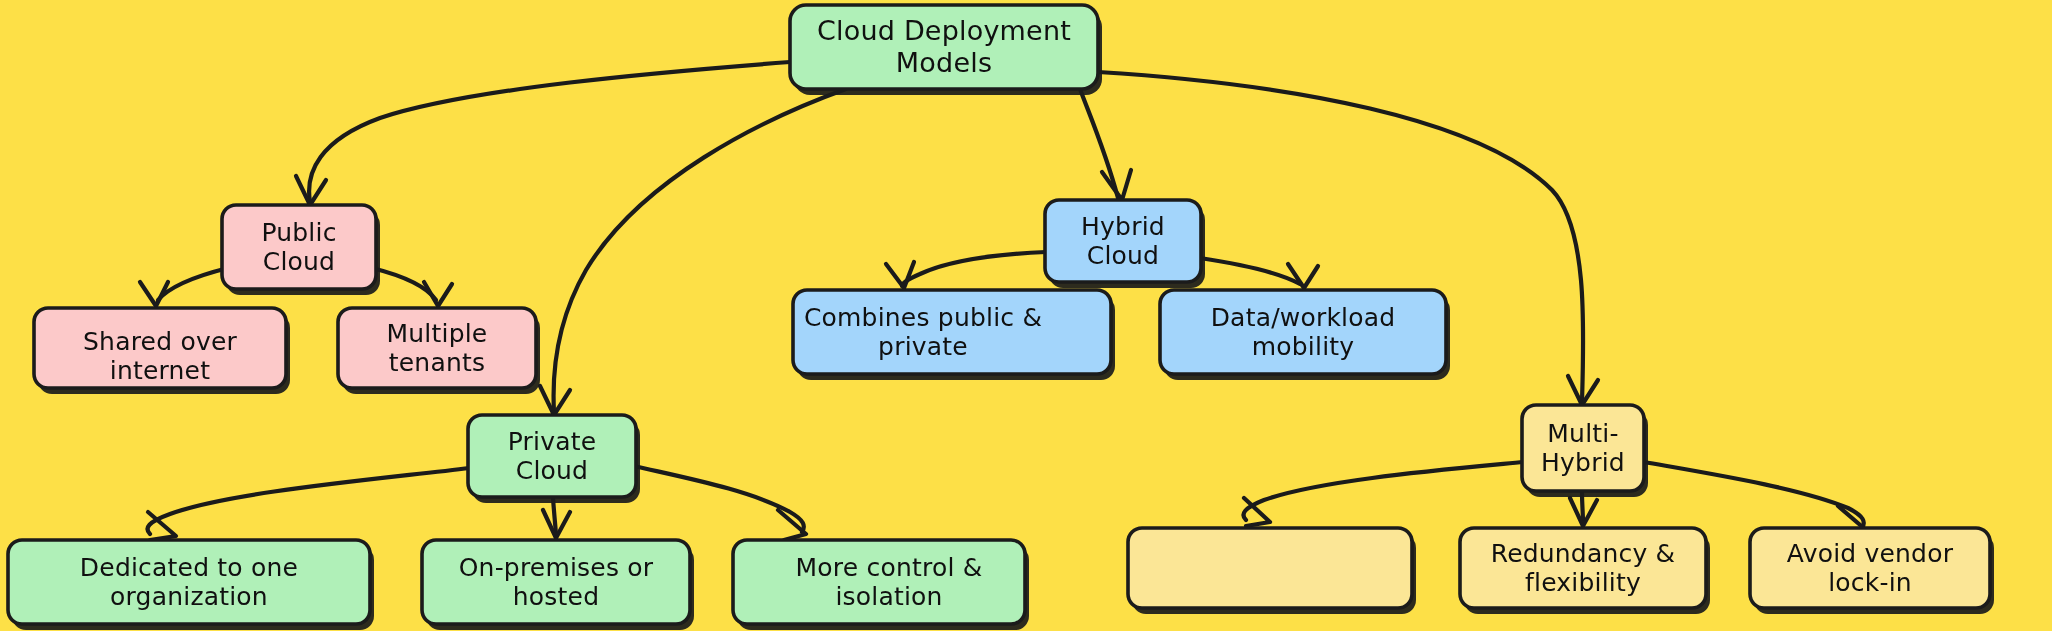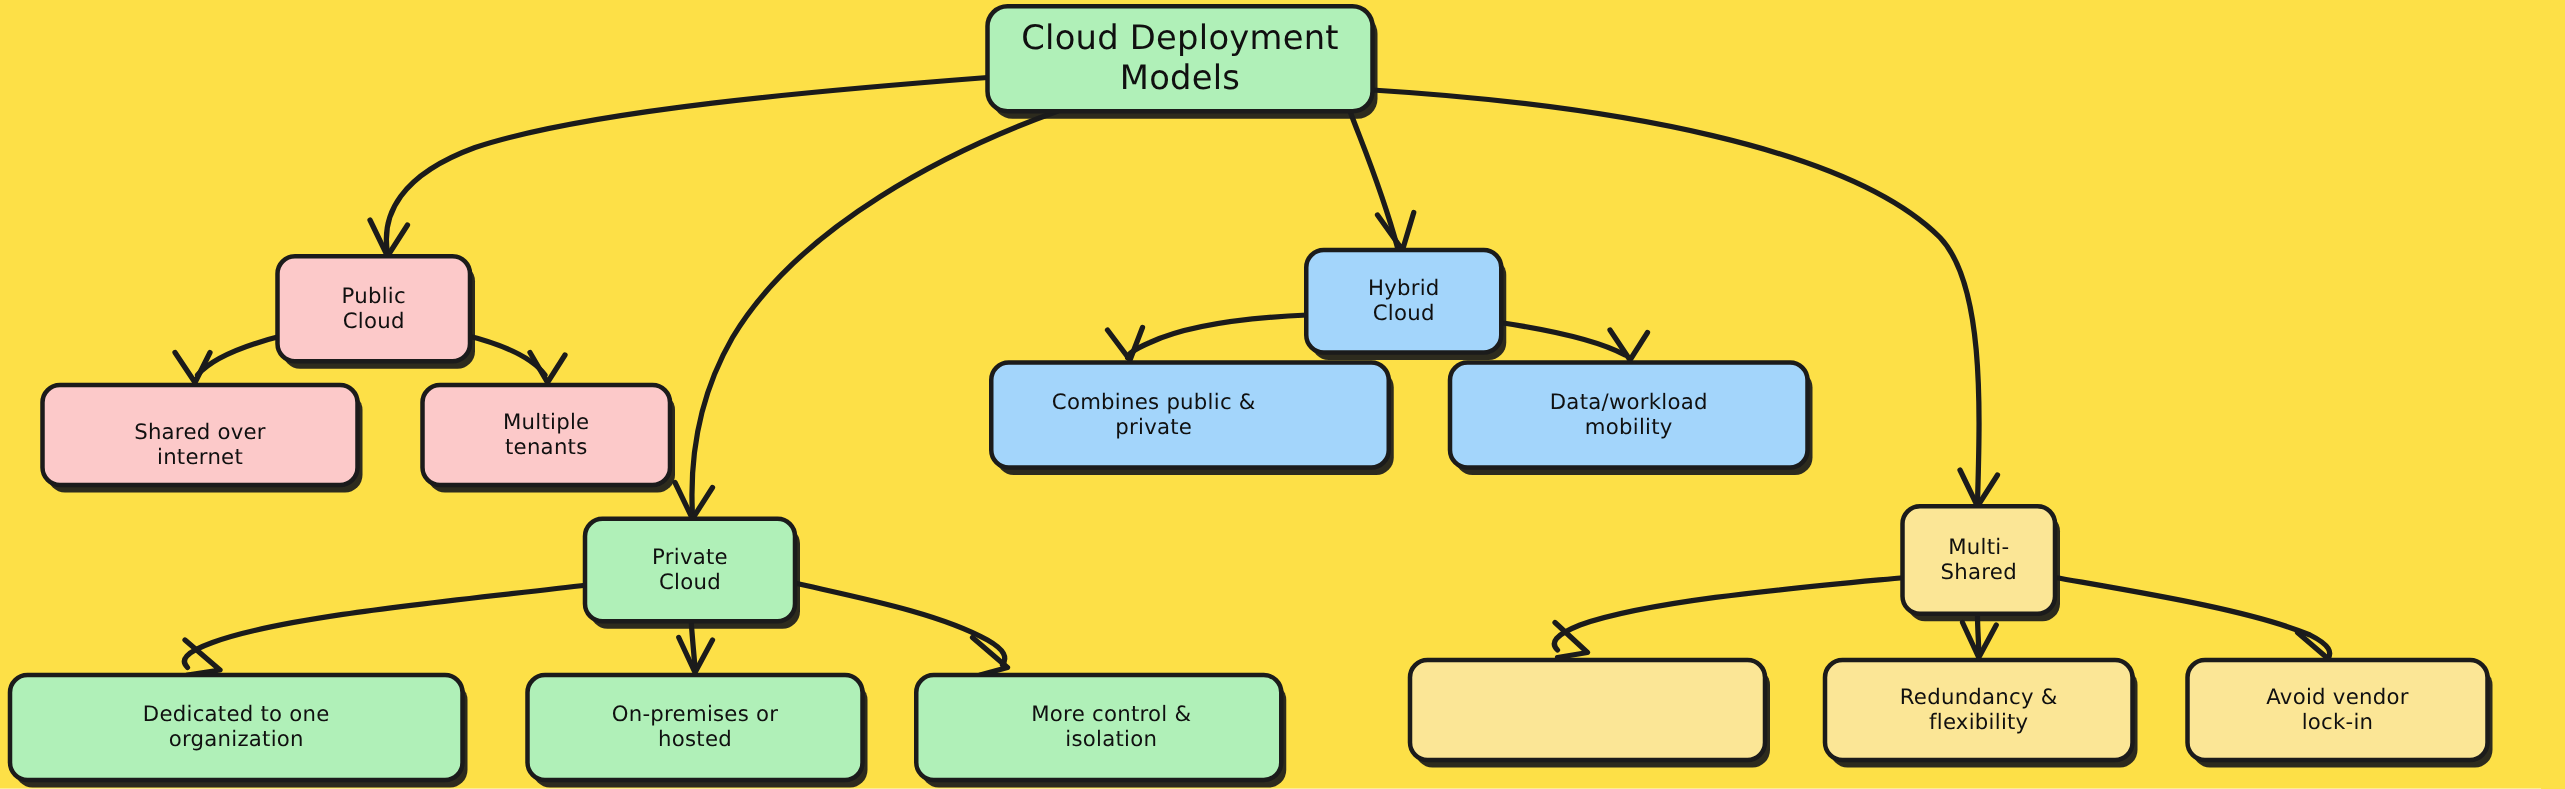--- a/index.html
+++ b/index.html
@@ -47,21 +47,21 @@
     stroke-width: 3.6;
     stroke-linejoin: round;
   }
   .node-label {
     position: absolute;
     display: flex;
     align-items: center;
     justify-content: center;
     text-align: center;
     font-family: "DejaVu Sans", sans-serif;
-    font-size: 17px;
+    font-size: 25px;
     line-height: 1.18;
     color: #101010;
     letter-spacing: 0.2px;
     pointer-events: none;
     white-space: pre-line;
   }
   .node-label.small-pad {
     padding: 0 8px;
     box-sizing: border-box;
   }
@@ -231,19 +231,19 @@
 hosted</div>
   <div class="node-label small-pad" style="left:733px; top:540px; width:292px; height:84px;padding-left:28px;">More control &amp;
 isolation</div>
   <div class="node-label small-pad" style="left:1045px; top:200px; width:156px; height:82px;">Hybrid
 Cloud</div>
   <div class="node-label small-pad" style="left:764px; top:290px; width:318px; height:84px;">Combines public &amp;
 private</div>
   <div class="node-label small-pad" style="left:1160px; top:290px; width:286px; height:84px;">Data/workload
 mobility</div>
   <div class="node-label small-pad" style="left:1522px; top:405px; width:122px; height:86px;">Multi-
-Shared</div>
+Hybrid</div>
   <div class="node-label small-pad" style="left:1460px; top:528px; width:246px; height:80px;">Redundancy &amp;
 flexibility</div>
   <div class="node-label small-pad" style="left:1750px; top:528px; width:240px; height:80px;">Avoid vendor
 lock-in</div>
 
 </div>
 
 </body></html>

